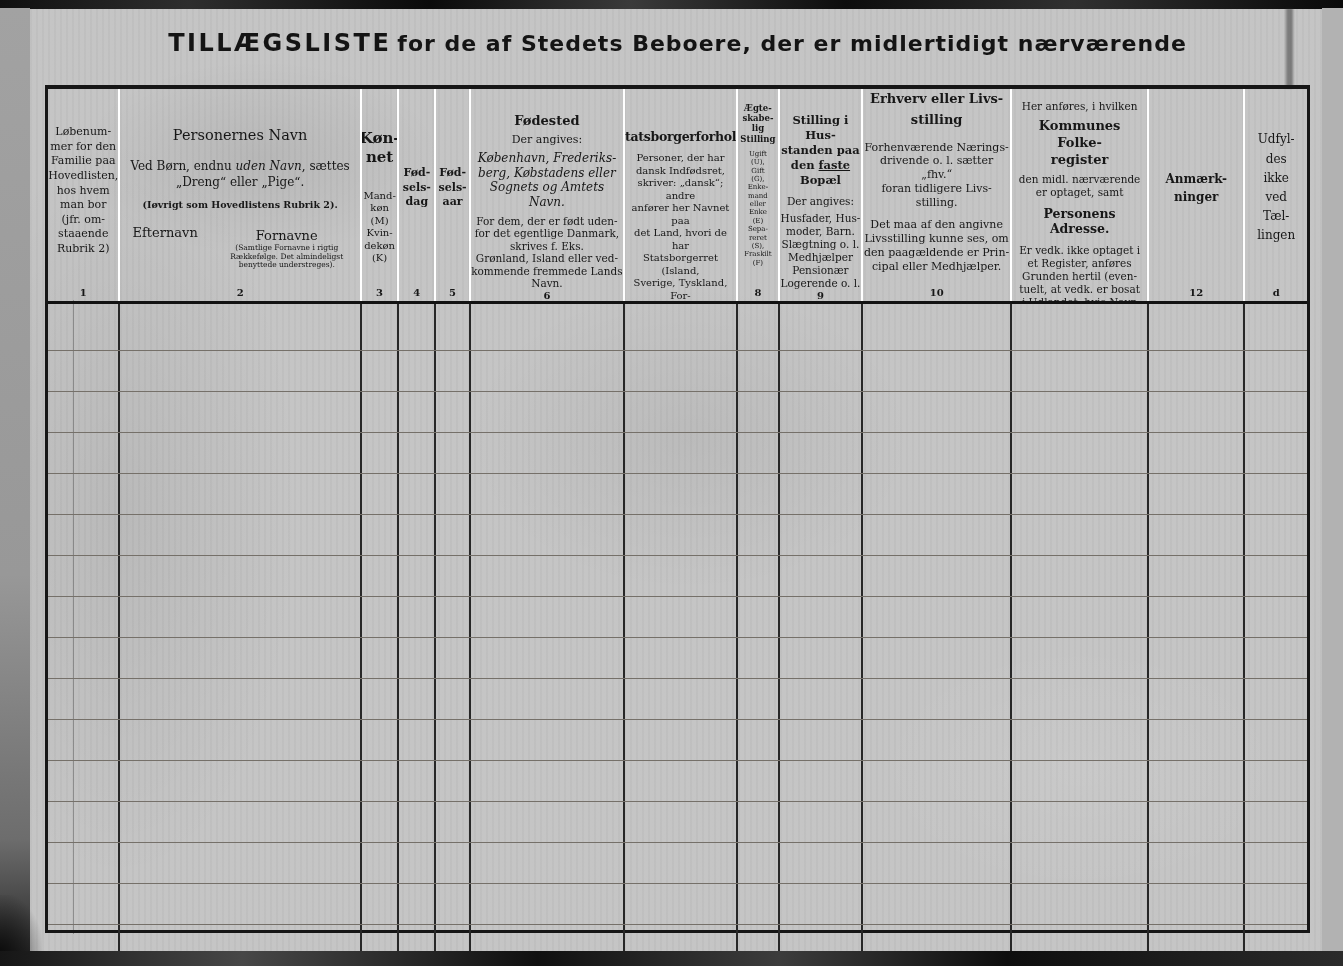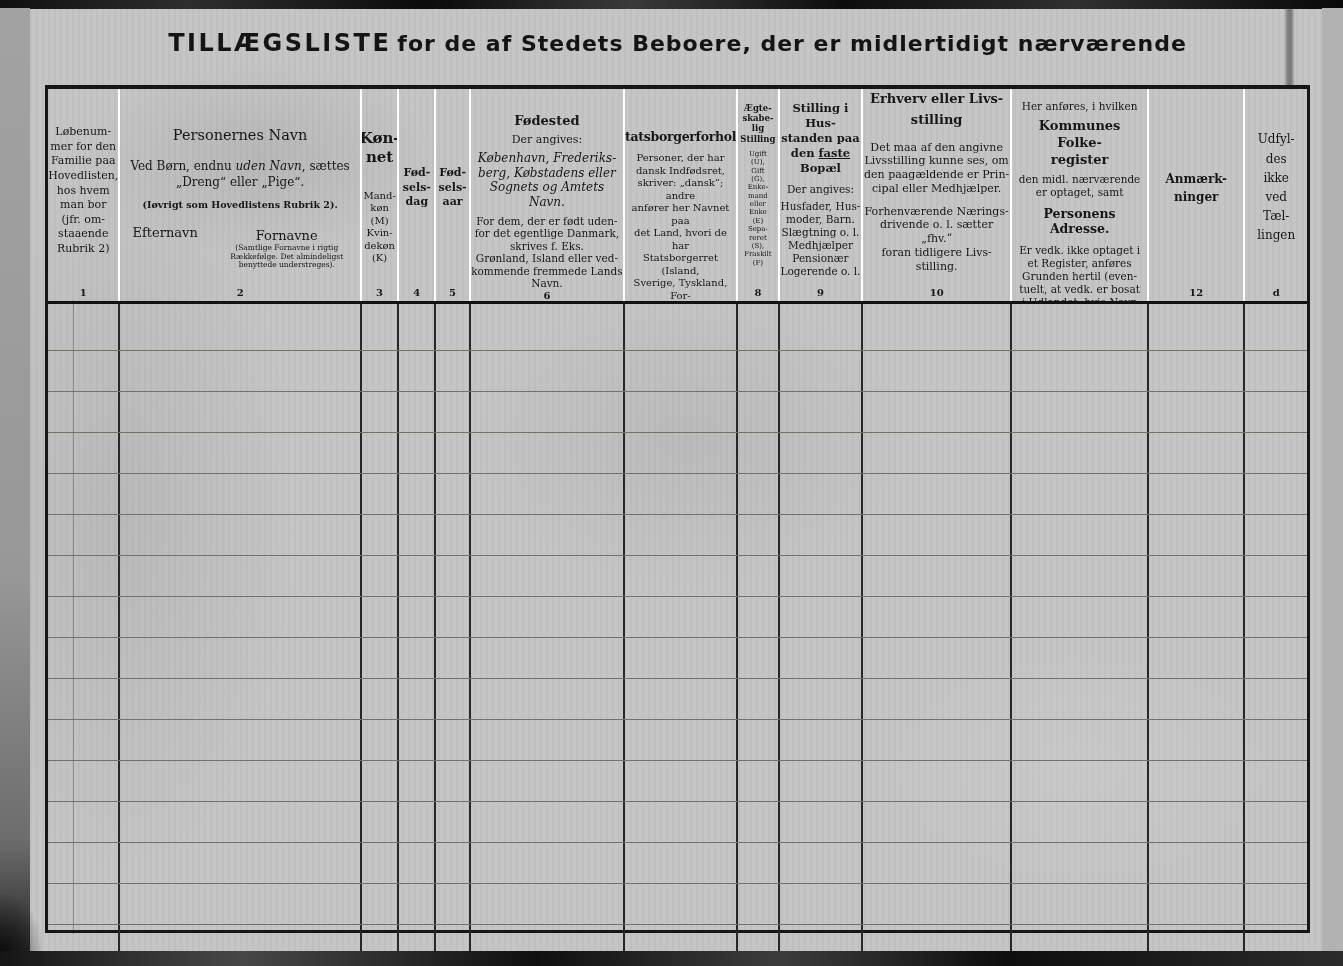--- a/index.html
+++ b/index.html
@@ -80,21 +80,21 @@
   .c4 .num,.c5 .num{margin-top:0;}
   .c6{padding-top:24px;}
   .c6 .hd{font-size:13px;font-weight:700;margin-bottom:5px;}
   .c6 .sub{font-size:11px;margin-bottom:5px;}
   .c6 .p1{font-size:12px;line-height:1.22;}
   .c6 .p2{font-size:10.5px;line-height:1.2;margin-top:5px;}
   .c7{padding-top:40px;}
   .c7 .hd{font-size:12.5px;font-weight:700;margin-bottom:8px;letter-spacing:-0.3px;}
   .c8{padding-top:14px;}
   .c8 .hd{font-size:8.5px;font-weight:700;line-height:1.2;margin-bottom:6px;}
-  .c9{padding-top:12px;}
+  .c9{padding-top:24px;}
   .c9 .hd{font-size:11.5px;font-weight:700;line-height:1.3;}
   .c9 .sub{font-size:10.5px;margin:7px 0 5px;}
   .c9 .bd{font-size:10.5px;line-height:1.25;}
   .c10{}
   .c10 .hd{font-size:13px;font-weight:700;line-height:1.6;margin-bottom:10px;}
   .c10 .p{font-size:11px;line-height:1.25;margin-bottom:9px;}
   .c11{padding-top:11px;}
   .c11 .intro{font-size:10.5px;}
   .c11 .h1l{font-size:13px;font-weight:700;line-height:1.3;margin:6px 14px 4px;}
   .c11 .p{font-size:10.5px;line-height:1.25;}
@@ -272,30 +272,30 @@
         </div>
       <div class="num">9</div>
     </div>
 
     <div class="hcell c10">
       <div class="hd">
           <div>Erhverv eller Livs-</div>
           <div>stilling</div>
         </div>
       <div class="p">
+          <div>Forhenværende Nærings-</div>
+          <div>drivende o. l. sætter „fhv.“</div>
+          <div>foran tidligere Livs-</div>
+          <div>stilling.</div>
+        </div>
+      <div class="p">
           <div>Det maa af den angivne</div>
           <div>Livsstilling kunne ses, om</div>
           <div>den paagældende er Prin-</div>
           <div>cipal eller Medhjælper.</div>
-        </div>
-      <div class="p">
-          <div>Forhenværende Nærings-</div>
-          <div>drivende o. l. sætter „fhv.“</div>
-          <div>foran tidligere Livs-</div>
-          <div>stilling.</div>
         </div>
       <div class="num">10</div>
     </div>
 
     <div class="hcell c11">
       <div class="intro">Her anføres, i hvilken</div>
       <div class="h1l">
           <div>Kommunes Folke-</div>
           <div>register</div>
         </div>

